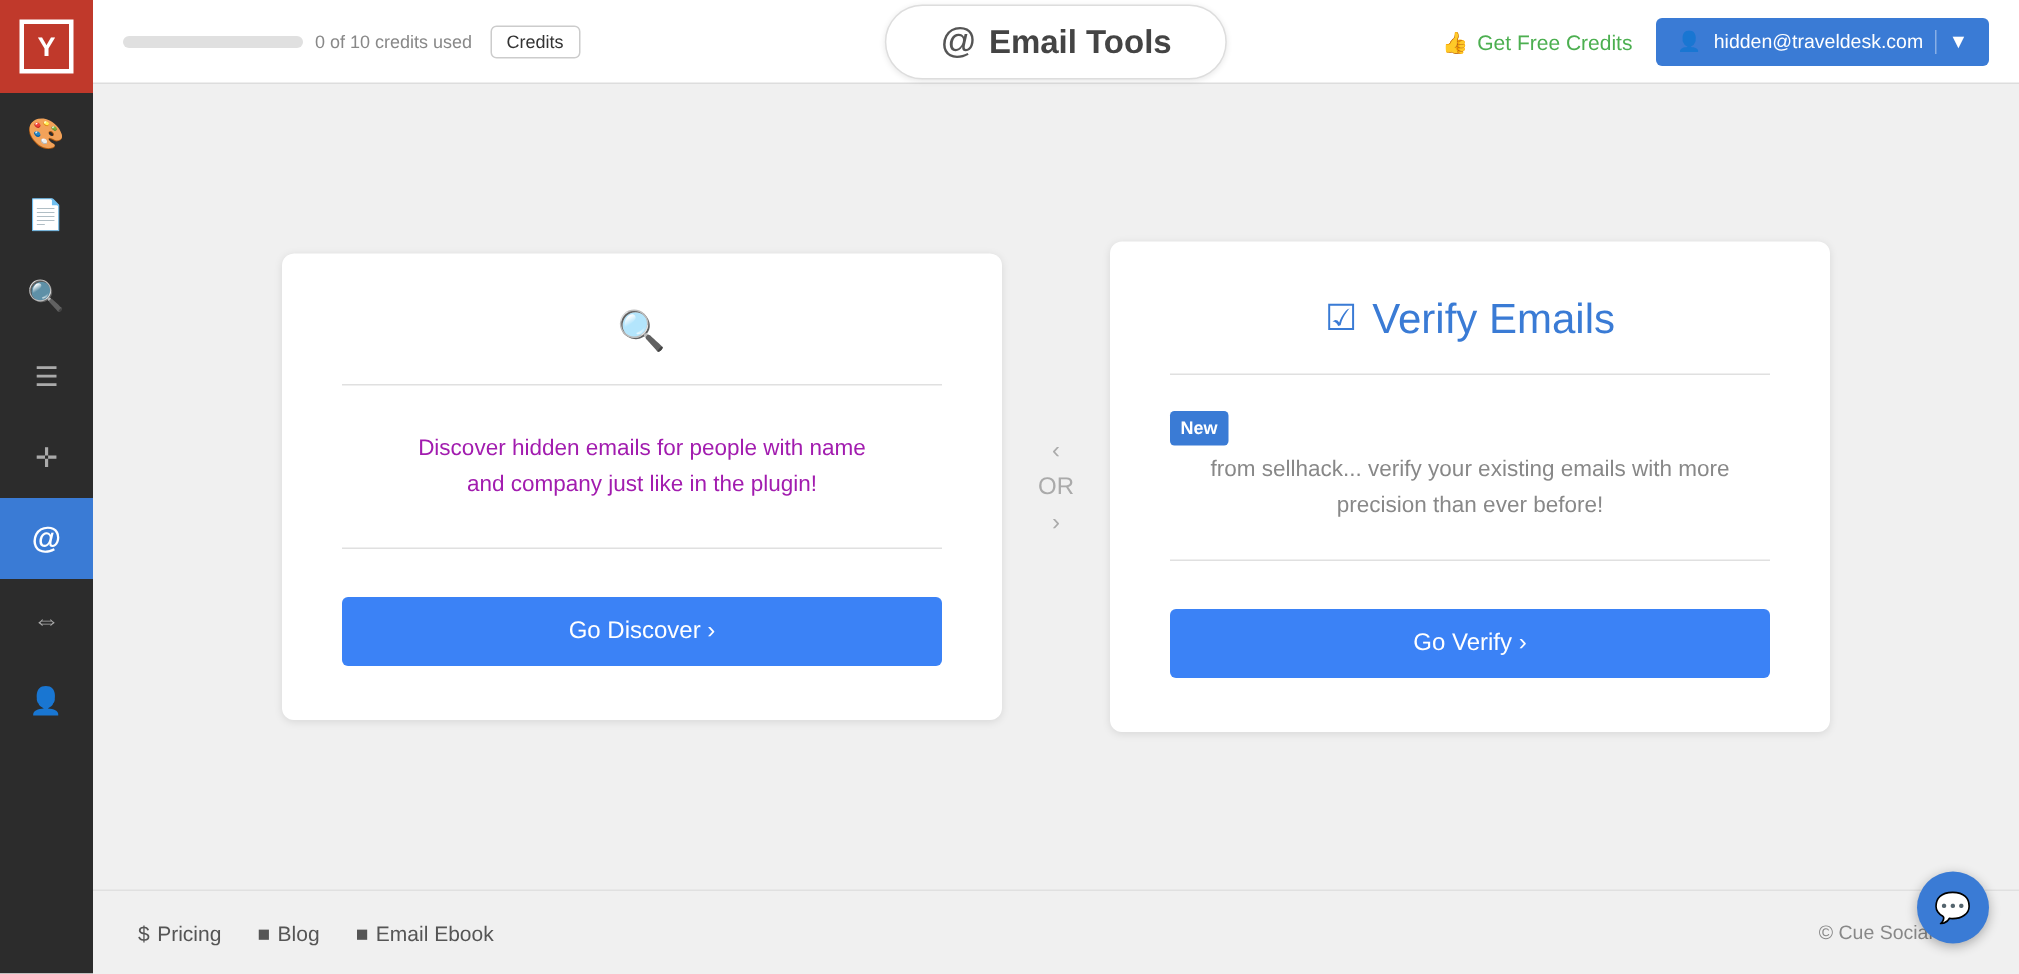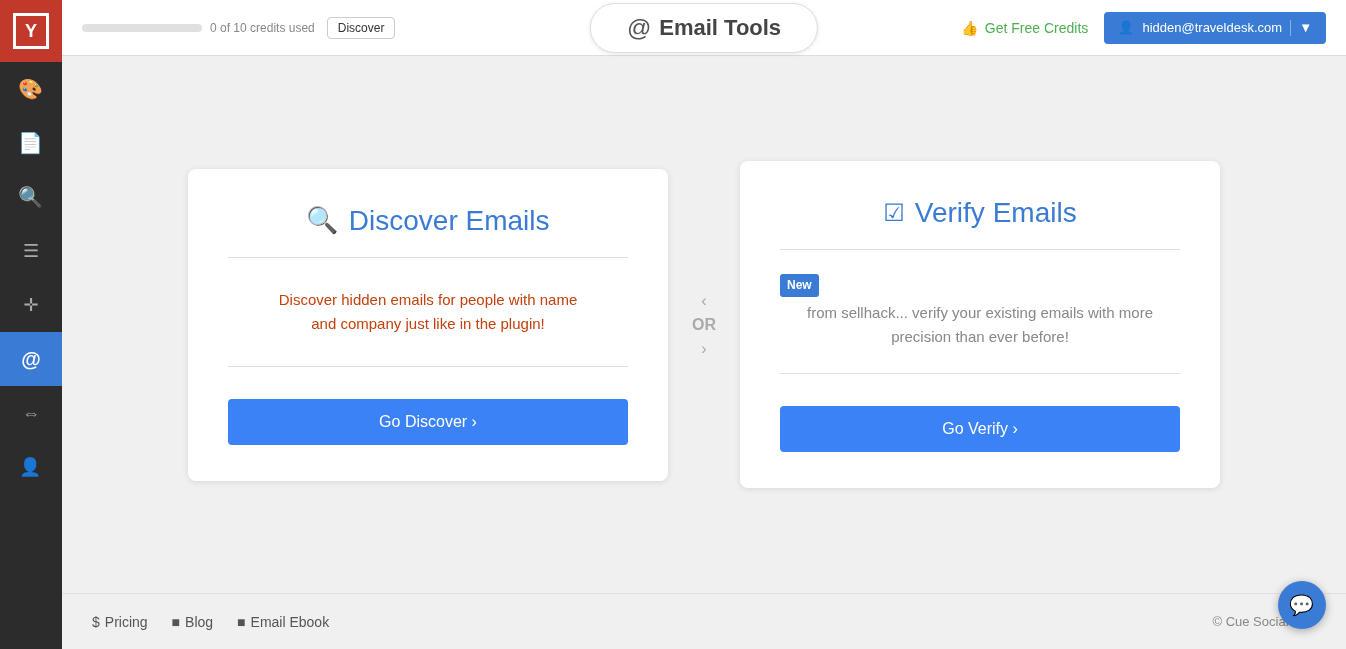--- a/index.html
+++ b/index.html
@@ -187,21 +187,21 @@
       margin-bottom: 20px;
     }
     .card-divider {
       width: 100%;
       border: none;
       border-top: 1px solid #e0e0e0;
       margin: 0 0 24px 0;
     }
     .card-desc {
       font-size: 15px;
-      color: #c2410c;
+      color: #a21caf;
       text-align: center;
       line-height: 1.6;
       margin-bottom: 24px;
       min-height: 60px;
       display: flex;
       align-items: center;
       justify-content: center;
     }
     .card-desc-inner {
       max-width: 300px;
@@ -223,21 +223,21 @@
       align-items: center;
       padding: 0 24px;
       color: #888;
       font-size: 15px;
       gap: 6px;
       flex-shrink: 0;
     }
     .or-text {
       font-size: 16px;
       color: #aaa;
-      font-weight: 700;
+      font-weight: 400;
     }
 
     
     .new-badge {
       background: #3a7bd5;
       color: white;
       border-radius: 3px;
       padding: 2px 7px;
       font-size: 12px;
       font-weight: bold;
@@ -338,21 +338,21 @@
 <div class="main">
 
   <header class="topbar">
     <div class="topbar-left">
       <div class="credits-bar-container">
         <div class="credits-bar">
           <div class="credits-bar-fill"></div>
         </div>
         <span class="credits-text">0 of 10 credits used</span>
       </div>
-      <button class="upgrade-btn">Discover</button>
+      <button class="upgrade-btn">Credits</button>
     </div>
     <div class="topbar-center">
       <div class="page-title-pill">
         <span style="font-size:24px; color:#555;">@</span>
         <span style="font-weight:700; color:#444;">Email Tools</span>
       </div>
     </div>
     <div class="topbar-right">
       <div class="get-free-credits">
         <span>👍</span>
@@ -366,21 +366,20 @@
       </button>
     </div>
   </header>
 
   <div class="content">
     <div class="cards-area">
 
       <div class="card">
         <div class="card-title">
           <span style="font-size:26px;">🔍</span>
-          <span>Discover Emails</span>
         </div>
         <hr class="card-divider">
         <div class="card-desc">
           <span class="card-desc-inner">Discover hidden emails for people with name and company just like in the plugin!</span>
         </div>
         <hr class="card-divider">
         <button class="card-btn">Go Discover ›</button>
       </div>
 
       <div class="or-divider">

